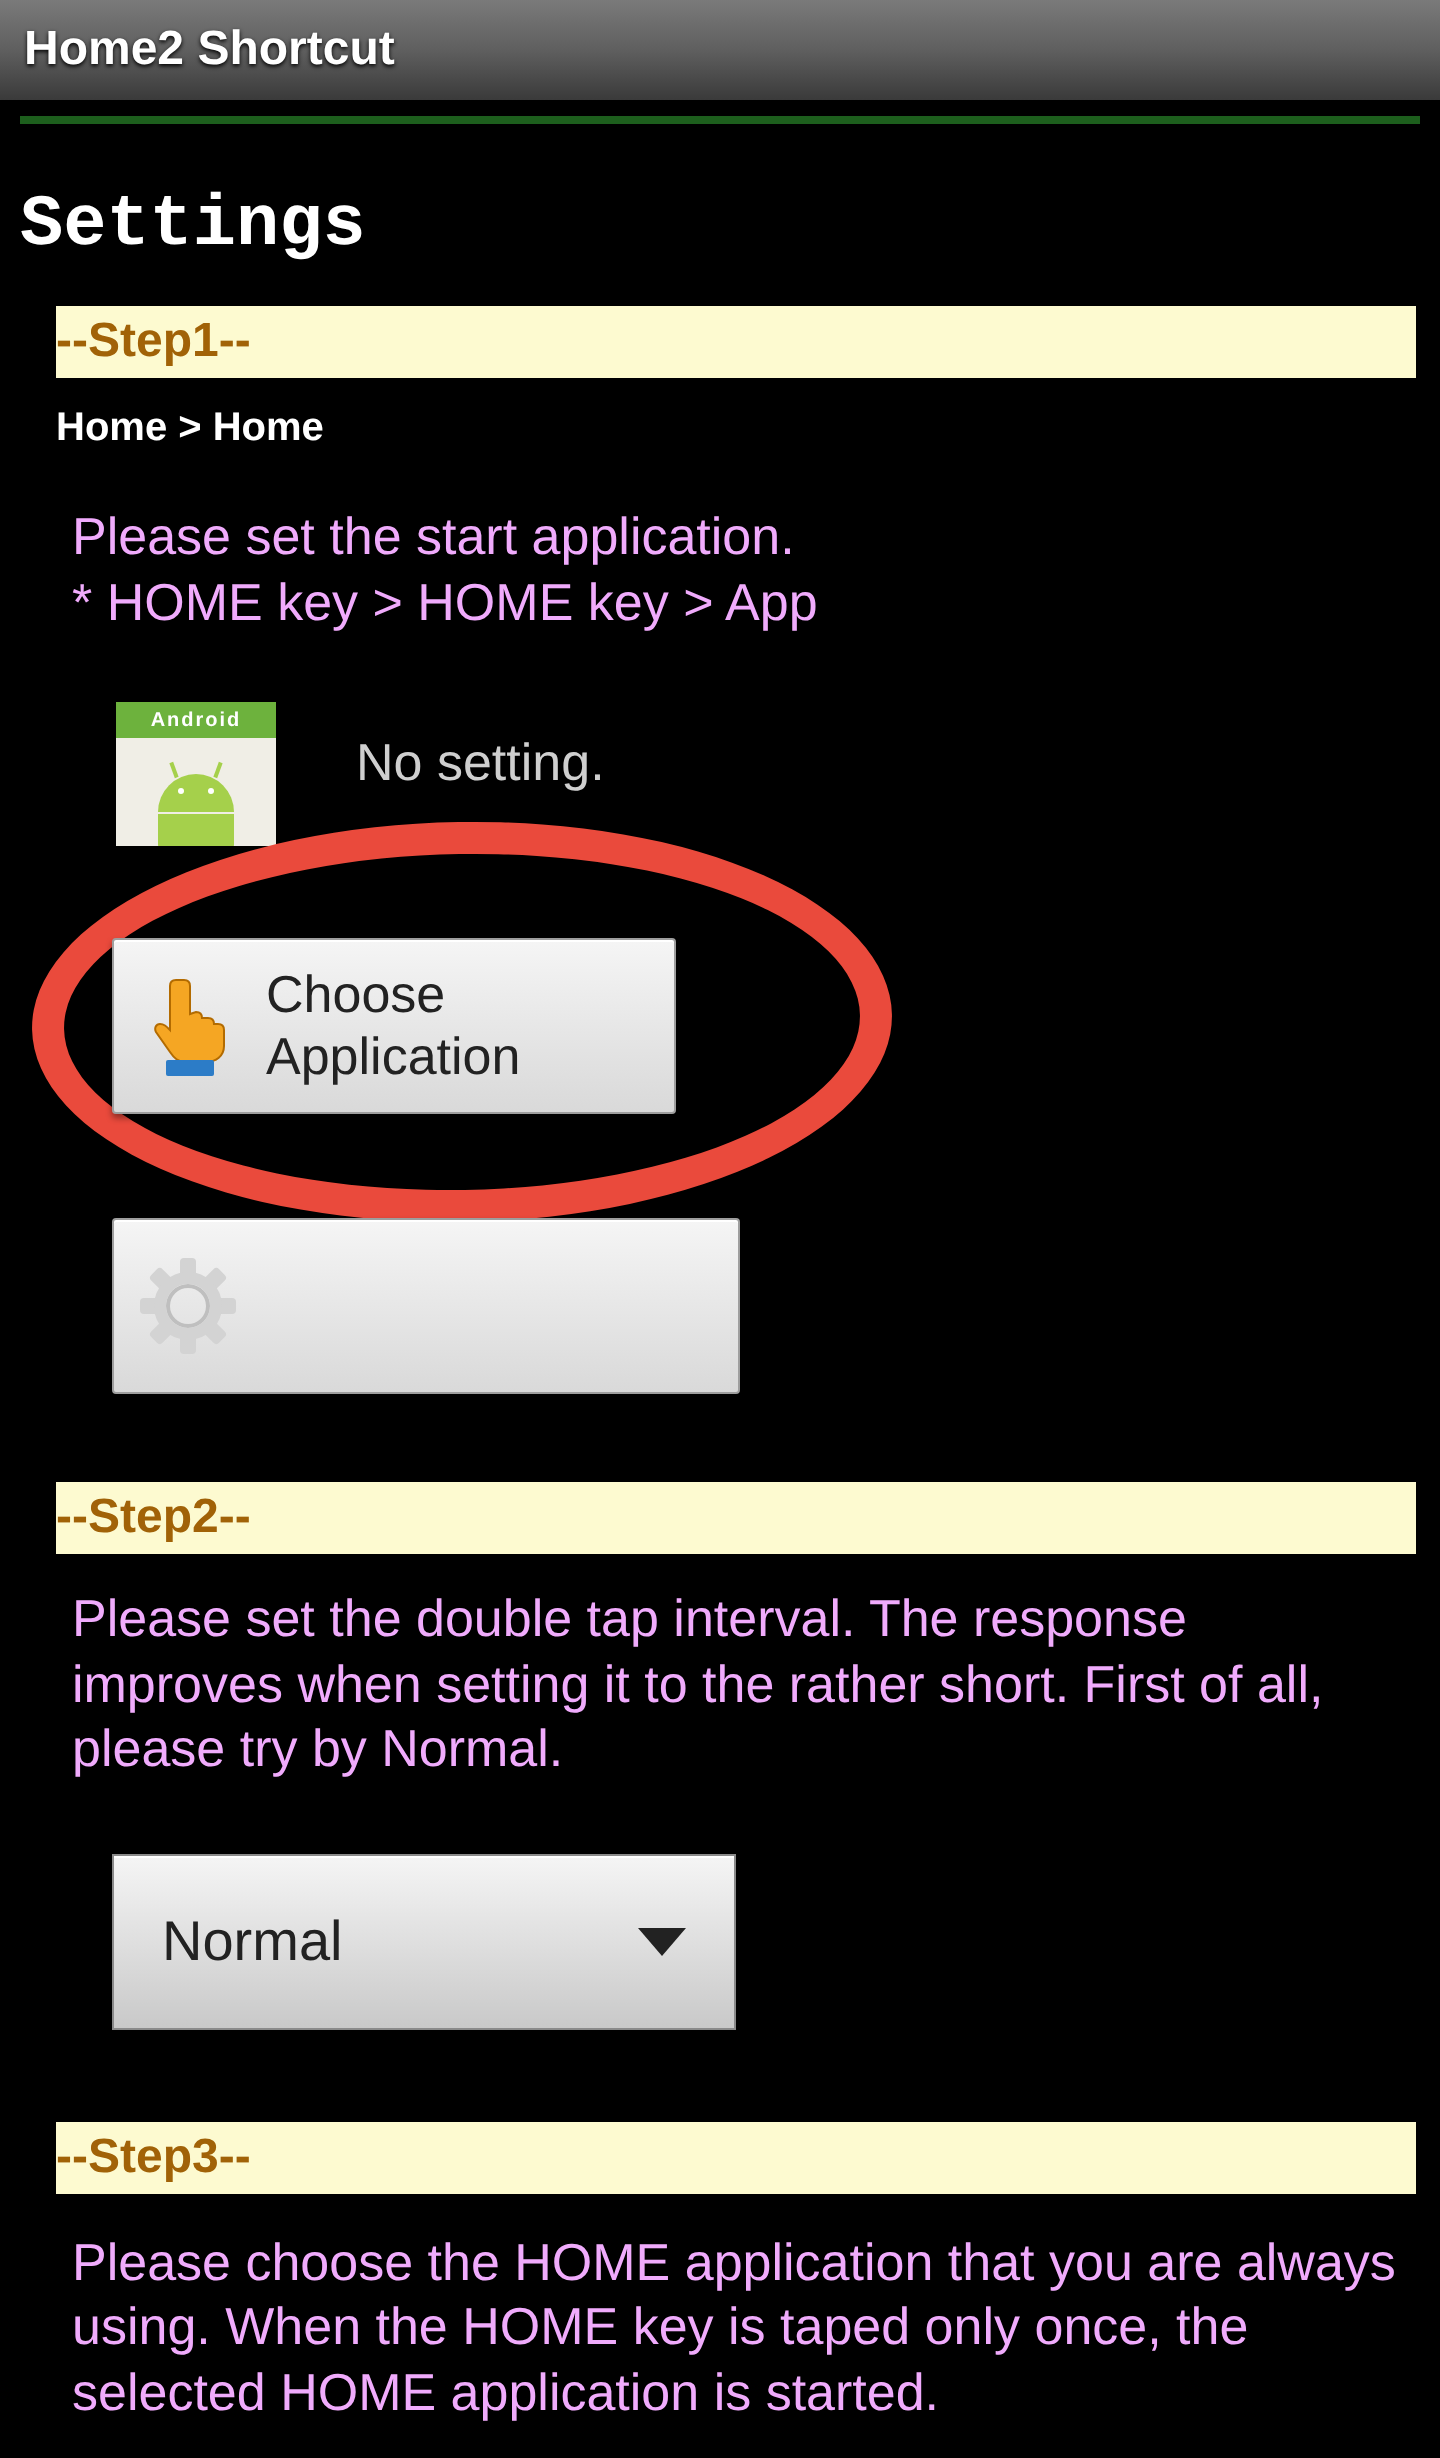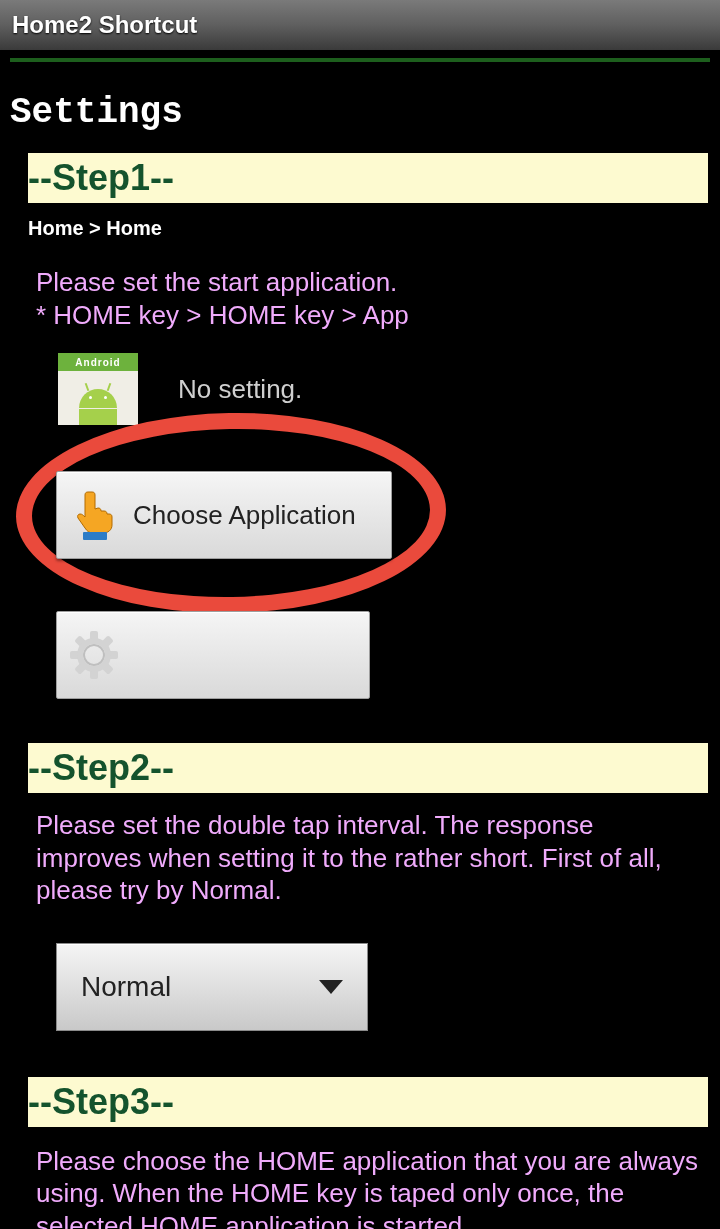--- a/index.html
+++ b/index.html
@@ -23,22 +23,22 @@
   .page-title {
     color: #fff;
     font-size: 36px;
     font-weight: bold;
     padding: 30px 10px 10px 10px;
     font-family: Liberation Mono, monospace;
   }
   .content { padding: 0 12px; }
   .step-header {
     background: #fdfad0;
-    color: #14532d;
-    font-size: 36px;
+    color: #a16207;
+    font-size: 24px;
     font-weight: bold;
     padding: 4px 0;
     margin: 10px 0 6px 16px;
   }
   .breadcrumb {
     color: #fff;
     font-size: 20px;
     font-weight: bold;
     padding: 8px 0 8px 16px;
   }
@@ -49,21 +49,21 @@
     padding: 18px 8px 10px 24px;
     white-space: pre-line;
   }
   .row-app {
     display: flex;
     align-items: center;
     padding: 12px 0 6px 46px;
     gap: 40px;
   }
   .nosettings { color: #cfcfcf; font-size: 26px; }
-  .android-icon-block { width: 80px; height: 72px; position: relative; }
+  .android-icon-block { width: 80px; height: 72px; position: relative; margin-top: 12px; }
   .android-icon-block .top { position: absolute; top:0; left:0; width:80px; height:18px; background:#6db23d; display:flex; align-items:center; justify-content:center; }
   .android-icon-block .top span { color:#fff; font-size:10px; font-weight:bold; letter-spacing:1px; }
   .android-icon-block .body { position:absolute; top:18px; left:0; width:80px; height:54px; background:#f0eee6; display:flex; align-items:flex-end; justify-content:center; overflow:hidden; }
   .droid { width:44px; height:40px; position:relative; }
   .droid .head { width:38px; height:19px; background:#a5d04b; border-radius:19px 19px 0 0; position:absolute; left:3px; top:4px; }
   .droid .eye { width:3px; height:3px; background:#fff; border-radius:50%; position:absolute; top:11px; }
   .droid .eye.l { left:13px; } .droid .eye.r { left:28px; }
   .droid .ant { width:2px; height:8px; background:#a5d04b; position:absolute; top:-2px; }
   .droid .ant.l { left:10px; transform:rotate(-20deg); }
   .droid .ant.r { left:32px; transform:rotate(20deg); }
@@ -76,21 +76,21 @@
     color: #222;
     font-size: 26px;
     display: flex;
     align-items: center;
     padding: 0 20px 0 12px;
     height: 88px;
     box-shadow: inset 0 1px 0 #fff, 0 2px 3px rgba(0,0,0,.4);
     gap: 14px;
     position: relative;
   }
-  .btn-wrap { margin-left: 44px; margin-top: 40px; width: 336px; }
+  .btn-wrap { margin-left: 44px; margin-top: 40px; width: 282px; }
   .btn-wrap2 { margin-left: 44px; margin-top: 52px; width: 314px; }
   .btn .icon-slot { width: 50px; height: 50px; flex: 0 0 50px; display:flex; align-items:center; justify-content:center; }
 
   .dropdown {
     background: linear-gradient(#f5f5f5, #c9c9c9);
     border: 1px solid #8a8a8a;
     height: 88px;
     width: 312px;
     margin-left: 44px;
     margin-top: 26px;

